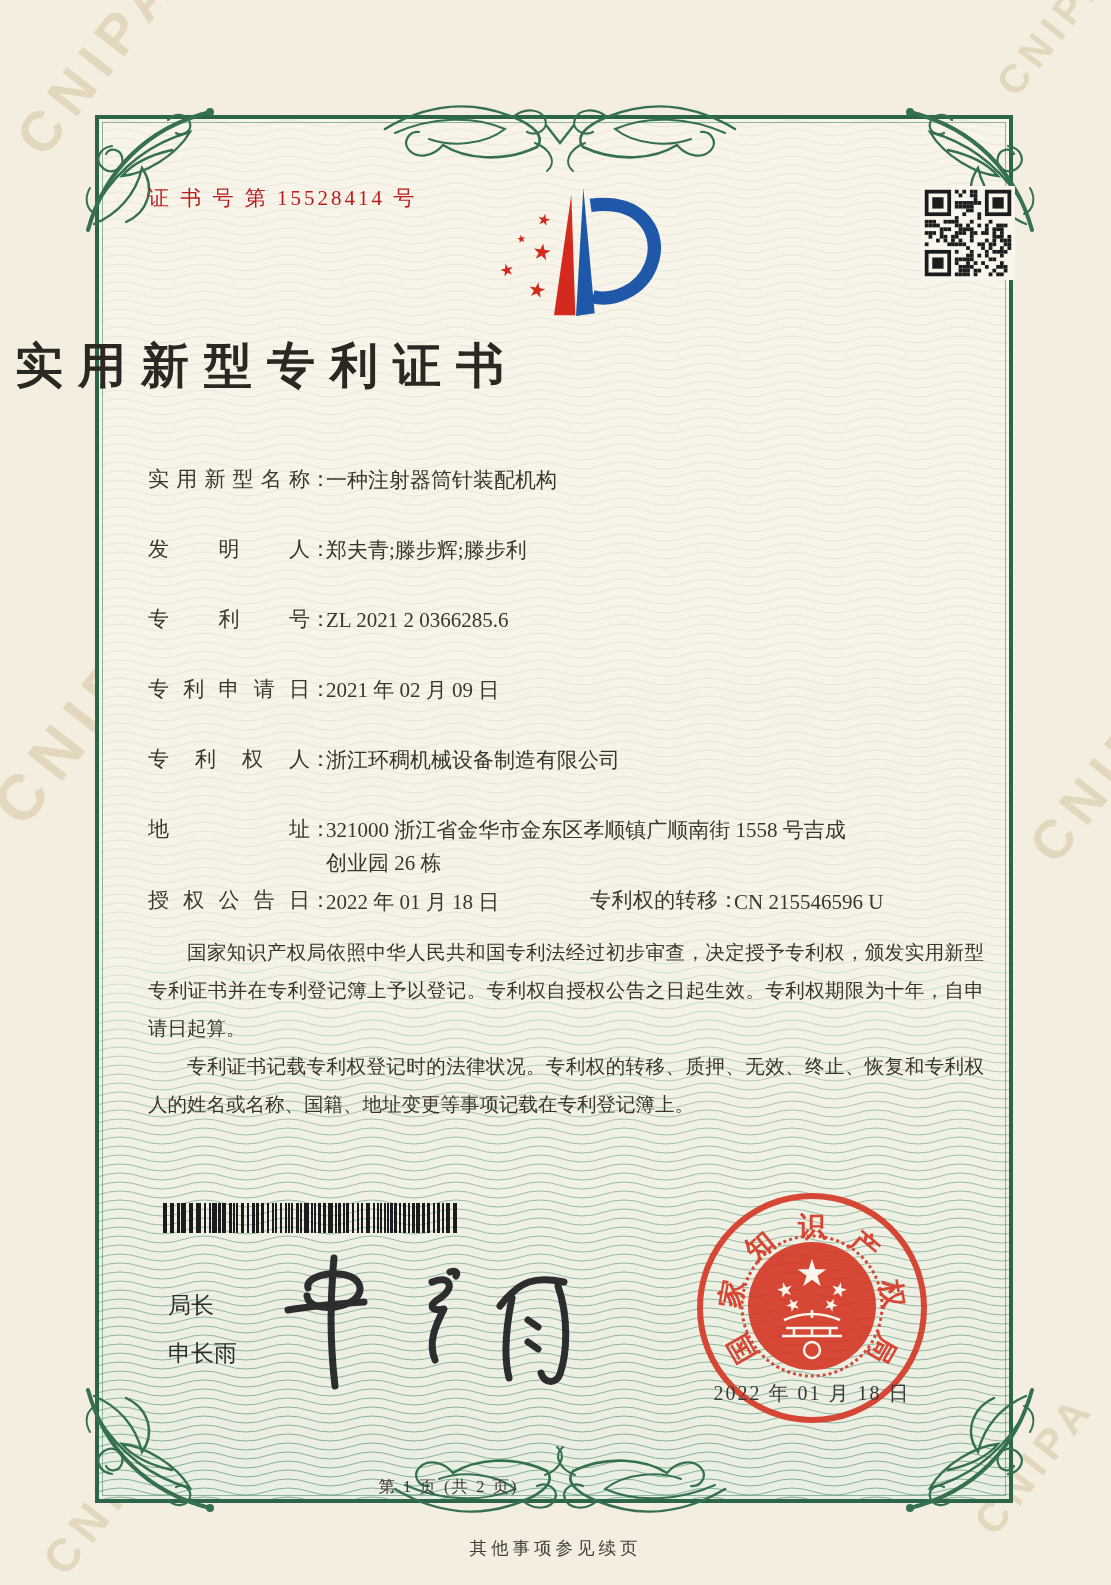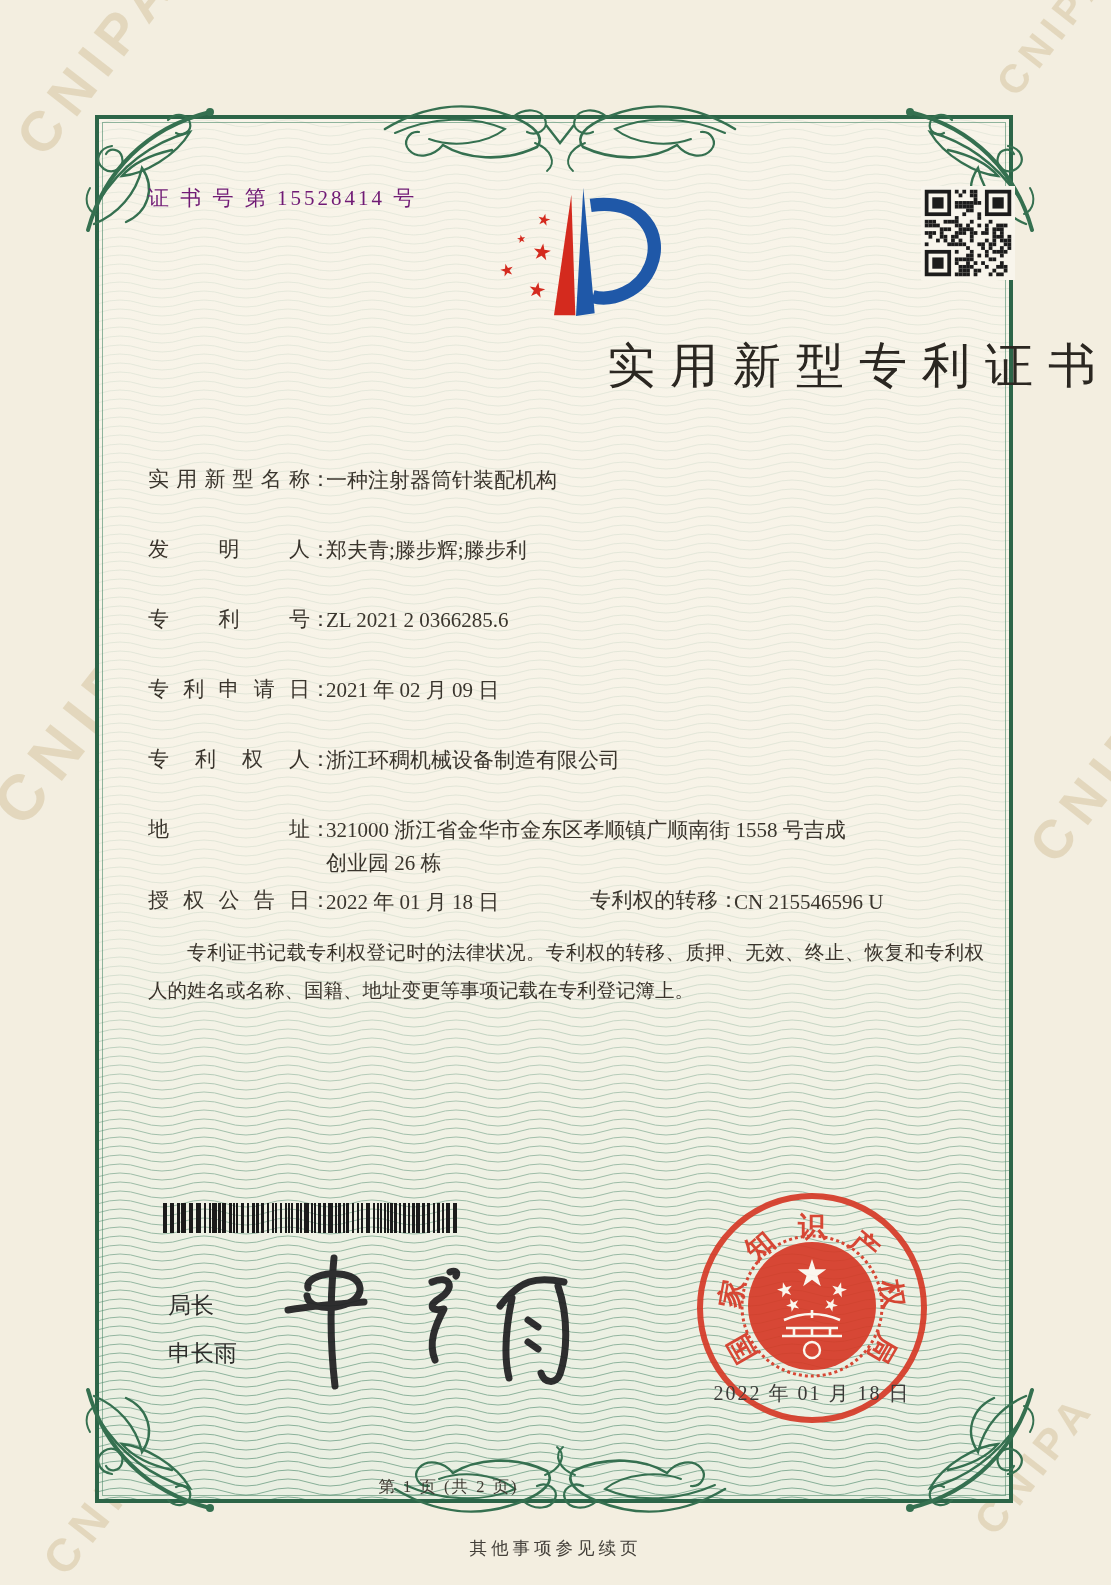--- a/index.html
+++ b/index.html
@@ -22,28 +22,28 @@
     border:4px solid #2c6548;box-sizing:border-box;
     background:linear-gradient(180deg,#f8f4e9 0%,#f7f3e7 55%,#eef1e4 78%,#e9efe2 100%);
   }
   .frame::after{
     content:"";position:absolute;left:3px;top:3px;right:3px;bottom:3px;
     border:1px solid #8fb49c;pointer-events:none;
   }
   .orn{position:absolute;pointer-events:none;}
   
   .cert-no{
-    position:absolute;left:148px;top:184px;font-size:21px;color:#701a75;
+    position:absolute;left:148px;top:184px;font-size:21px;color:#b91c1c;
     letter-spacing:3px;
   }
   .logo{position:absolute;left:458px;top:166px;width:220px;height:152px;}
   .qr{position:absolute;left:921px;top:186px;width:94px;height:94px;}
   .title{
-    position:absolute;left:0;top:334px;width:1111px;text-align:right;
-    font-size:48px;font-weight:400;color:#2b2721;letter-spacing:15px;
+    position:absolute;left:0;top:334px;width:1111px;text-align:left;
+    font-size:48px;font-weight:700;color:#2b2721;letter-spacing:15px;
     text-indent:15px;
   }
   
   .fields{position:absolute;left:148px;top:464px;width:840px;font-size:21px;}
   .frow{margin-bottom:37px;position:relative;line-height:31px;}
   .flabel{
     display:inline-block;width:162px;vertical-align:top;
     text-align:justify;text-align-last:justify;color:#3a352d;
   }
   .fcolon{display:inline-block;vertical-align:top;width:16px;}
@@ -352,20 +352,21 @@
   </div>
   <div class="grant-row">
     <span class="flabel">授权公告日</span><span class="fcolon">：</span><span class="fvalue">2022 年 01 月 18 日</span>
     <span class="grant-right">
       <span class="flabel narrow">专利权的转移</span><span class="fcolon">：</span><span class="fvalue">CN 215546596 U</span>
     </span>
   </div>
 </div>
 
 <div class="body-text">
+  <p>国家知识产权局依照中华人民共和国专利法经过初步审查，决定授予专利权，颁发实用新型专利证书并在专利登记簿上予以登记。专利权自授权公告之日起生效。专利权期限为十年，自申请日起算。</p>
   <p>专利证书记载专利权登记时的法律状况。专利权的转移、质押、无效、终止、恢复和专利权人的姓名或名称、国籍、地址变更等事项记载在专利登记簿上。</p>
 </div>
 
 <svg class="barcode" id="barcode-svg" viewBox="0 0 298 30" preserveAspectRatio="none">
     <rect x="0" y="0" width="4" height="30" fill="#1b1b1b"></rect>
     <rect x="7" y="0" width="4" height="30" fill="#1b1b1b"></rect>
     <rect x="14" y="0" width="3" height="30" fill="#1b1b1b"></rect>
     <rect x="18" y="0" width="5" height="30" fill="#1b1b1b"></rect>
     <rect x="26" y="0" width="4" height="30" fill="#1b1b1b"></rect>
     <rect x="33" y="0" width="5" height="30" fill="#1b1b1b"></rect>

